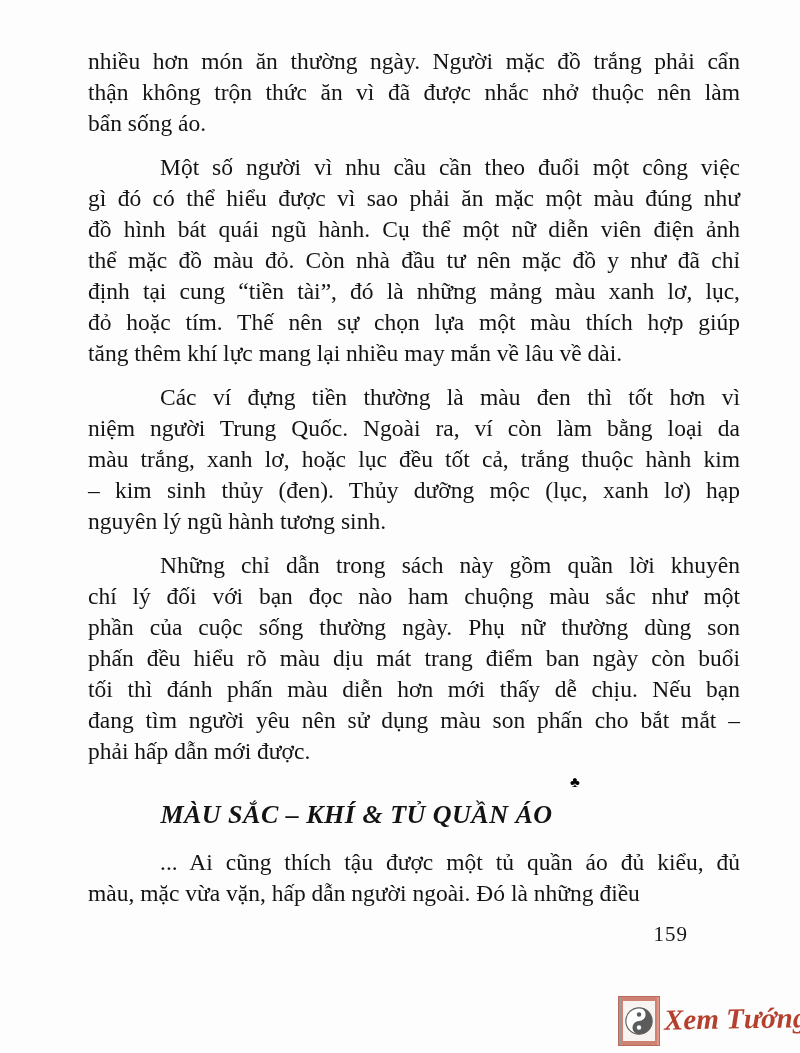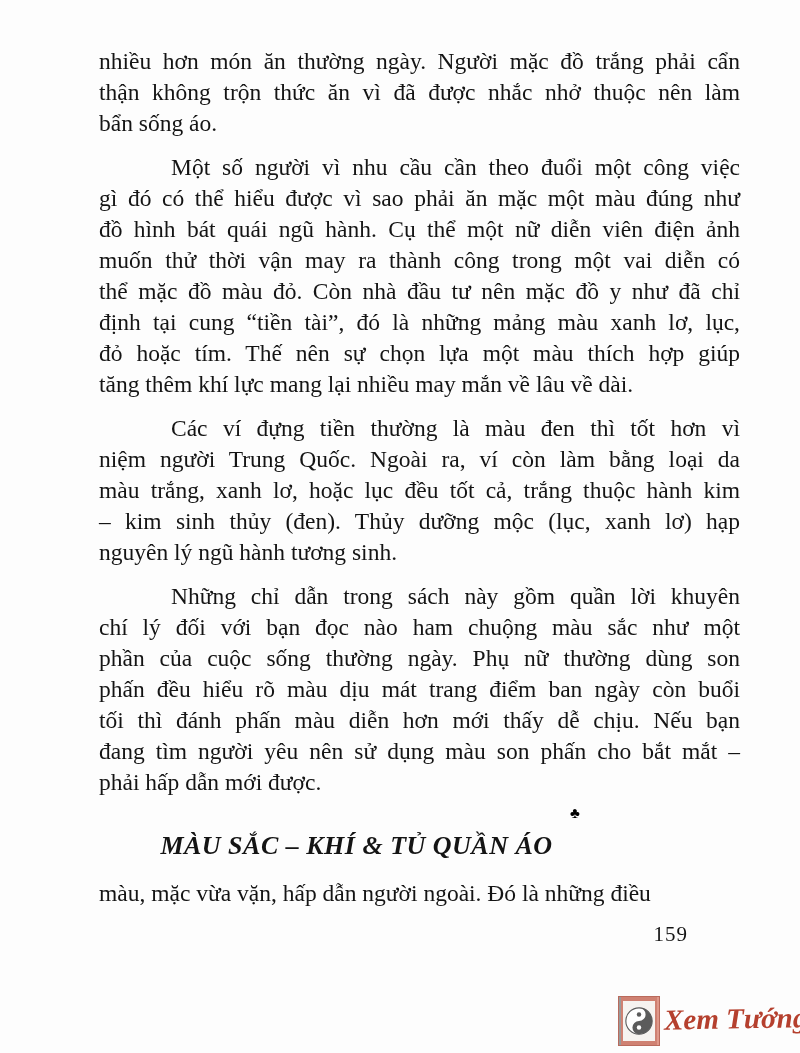--- a/index.html
+++ b/index.html
@@ -12,21 +12,21 @@
     overflow:hidden;
   }
   .page{
     position:absolute;top:0;left:0;width:800px;height:1053px;
   }
   .text-block{
     position:absolute;
     left:88px;top:46px;width:652px;
   }
   p.para{
-    margin:0 0 13px 11px;
+    margin:0 0 13px 0;
     font-size:23.5px;
     line-height:31px;
   }
   .text-line{
     display:block;
     text-align:justify;
     text-align-last:justify;
     white-space:normal;
   }
   .text-line.first-indent{ text-indent:72px; }
@@ -93,21 +93,20 @@
     <div id="before-heading">
         <p class="para">
           <span class="text-line">nhiều hơn món ăn thường ngày. Người mặc đồ trắng phải cẩn</span>
           <span class="text-line">thận không trộn thức ăn vì đã được nhắc nhở thuộc nên làm</span>
           <span class="text-line last-line">bẩn sống áo.</span>
         </p>
         <p class="para">
           <span class="text-line first-indent">Một số người vì nhu cầu cần theo đuổi một công việc</span>
           <span class="text-line">gì đó có thể hiểu được vì sao phải ăn mặc một màu đúng như</span>
           <span class="text-line">đồ hình bát quái ngũ hành. Cụ thể một nữ diễn viên điện ảnh</span>
-          <span class="text-line">muốn thử thời vận may ra thành công trong một vai diễn có</span>
           <span class="text-line">thể mặc đồ màu đỏ. Còn nhà đầu tư nên mặc đồ y như đã chỉ</span>
           <span class="text-line">định tại cung “tiền tài”, đó là những mảng màu xanh lơ, lục,</span>
           <span class="text-line">đỏ hoặc tím. Thế nên sự chọn lựa một màu thích hợp giúp</span>
           <span class="text-line last-line">tăng thêm khí lực mang lại nhiều may mắn về lâu về dài.</span>
         </p>
         <p class="para">
           <span class="text-line first-indent">Các ví đựng tiền thường là màu đen thì tốt hơn vì</span>
           <span class="text-line">niệm người Trung Quốc. Ngoài ra, ví còn làm bằng loại da</span>
           <span class="text-line">màu trắng, xanh lơ, hoặc lục đều tốt cả, trắng thuộc hành kim</span>
           <span class="text-line">– kim sinh thủy (đen). Thủy dưỡng mộc (lục, xanh lơ) hạp</span>
@@ -123,20 +122,21 @@
           <span class="text-line last-line">phải hấp dẫn mới được.</span>
         </p>
       </div>
 
     <div class="ornament-row"><span>♣</span></div>
 
     <div class="section-heading">MÀU SẮC – KHÍ &amp; TỦ QUẦN ÁO</div>
 
     <div id="after-heading">
         <p class="para">
+          <span class="text-line first-indent">... Ai cũng thích tậu được một tủ quần áo đủ kiểu, đủ</span>
           <span class="text-line last-line">màu, mặc vừa vặn, hấp dẫn người ngoài. Đó là những điều</span>
         </p>
       </div>
 
     <div class="page-number">159</div>
   </div>
 
   <div class="watermark">
     <div class="yy-badge">
       <div class="yy-inner">

